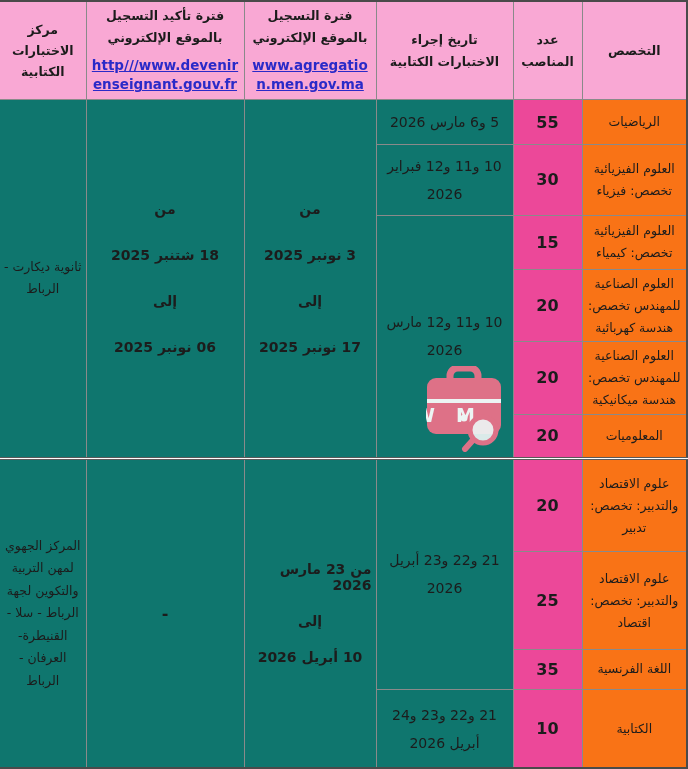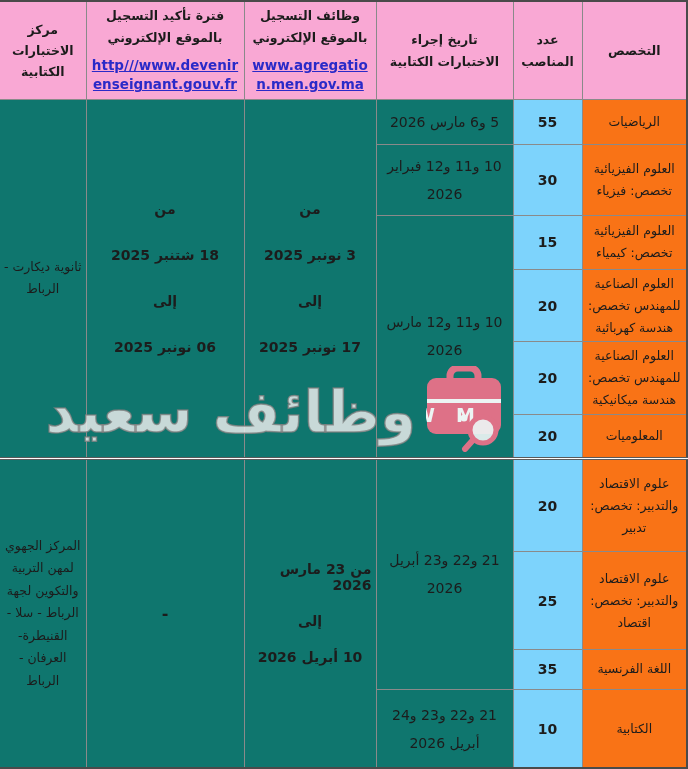--- a/index.html
+++ b/index.html
@@ -23,21 +23,21 @@
     vertical-align:middle;
     text-align:center;
     padding:2px 4px;
     color:#1c1c1c;
     box-sizing:border-box;
     overflow:hidden;
   }
   
   th{background:#f9a8d4;font-weight:bold;font-size:12.5px;line-height:1.7;}
   td.spec{background:#f97316;font-size:12.5px;line-height:1.75;}
-  td.pos{background:#7dd3fc;font-weight:bold;font-size:14px;margin-left:24px;}
+  td.pos{background:#ec4899;font-weight:bold;font-size:16px;margin-left:24px;}
   td.date, td.period, td.center, td.dash{background:#0f766e;}
   td.date{font-size:14px;line-height:2;}
   td.period{font-weight:bold;font-size:14px;}
   td.center{font-size:12.5px;line-height:1.8;}
   td.dash{font-weight:bold;font-size:16px;}
   
   tr.block2-start td{border-top:3px double #5a5a5a;}
   .hdr-label{display:block;}
   .link{
     color:#2a2ac8;
@@ -94,21 +94,21 @@
       <th>
         <span>التخصص</span>
       </th>
       <th>
         <span>عدد المناصب</span>
       </th>
       <th>
         <span>تاريخ إجراء الاختبارات الكتابية</span>
       </th>
       <th>
-        <span class="hdr-label">وظائف التسجيل بالموقع الإلكتروني</span>
+        <span class="hdr-label">فترة التسجيل بالموقع الإلكتروني</span>
         <span class="link">www.agregation.men.gov.ma</span>
       </th>
       <th>
         <span class="hdr-label">فترة تأكيد التسجيل بالموقع الإلكتروني</span>
         <span class="link">http///www.devenirenseignant.gouv.fr</span>
       </th>
       <th>
         <span>مركز الاختبارات الكتابية</span>
       </th>
     </tr>
@@ -202,16 +202,15 @@
         <rect x="24" y="2" width="28" height="18" rx="8" fill="none" stroke="#f0718a" stroke-width="7"></rect>
         <rect x="1" y="12" width="74" height="56" rx="9" fill="#f0718a"></rect>
         <rect x="1" y="33" width="74" height="4" fill="#ffffff"></rect>
         <text x="9" y="56" font-family="DejaVu Sans, sans-serif" font-size="19" font-weight="bold" fill="#ffffff">W</text>
         <circle cx="38" cy="52" r="3.5" fill="#ffffff"></circle>
         <text x="49" y="56" font-family="DejaVu Sans, sans-serif" font-size="19" font-weight="bold" fill="#ffffff">M</text>
         <circle cx="57" cy="64" r="13" fill="rgba(255,255,255,0.92)" stroke="#f0718a" stroke-width="5"></circle>
         <line x1="47" y1="74" x2="39" y2="83" stroke="#f0718a" stroke-width="6" stroke-linecap="round"></line>
       </svg>
     </span>
-    <span class="wm-text">وظائف سعيد</span>
   </div>
 
 </div>
 
 </body></html>

